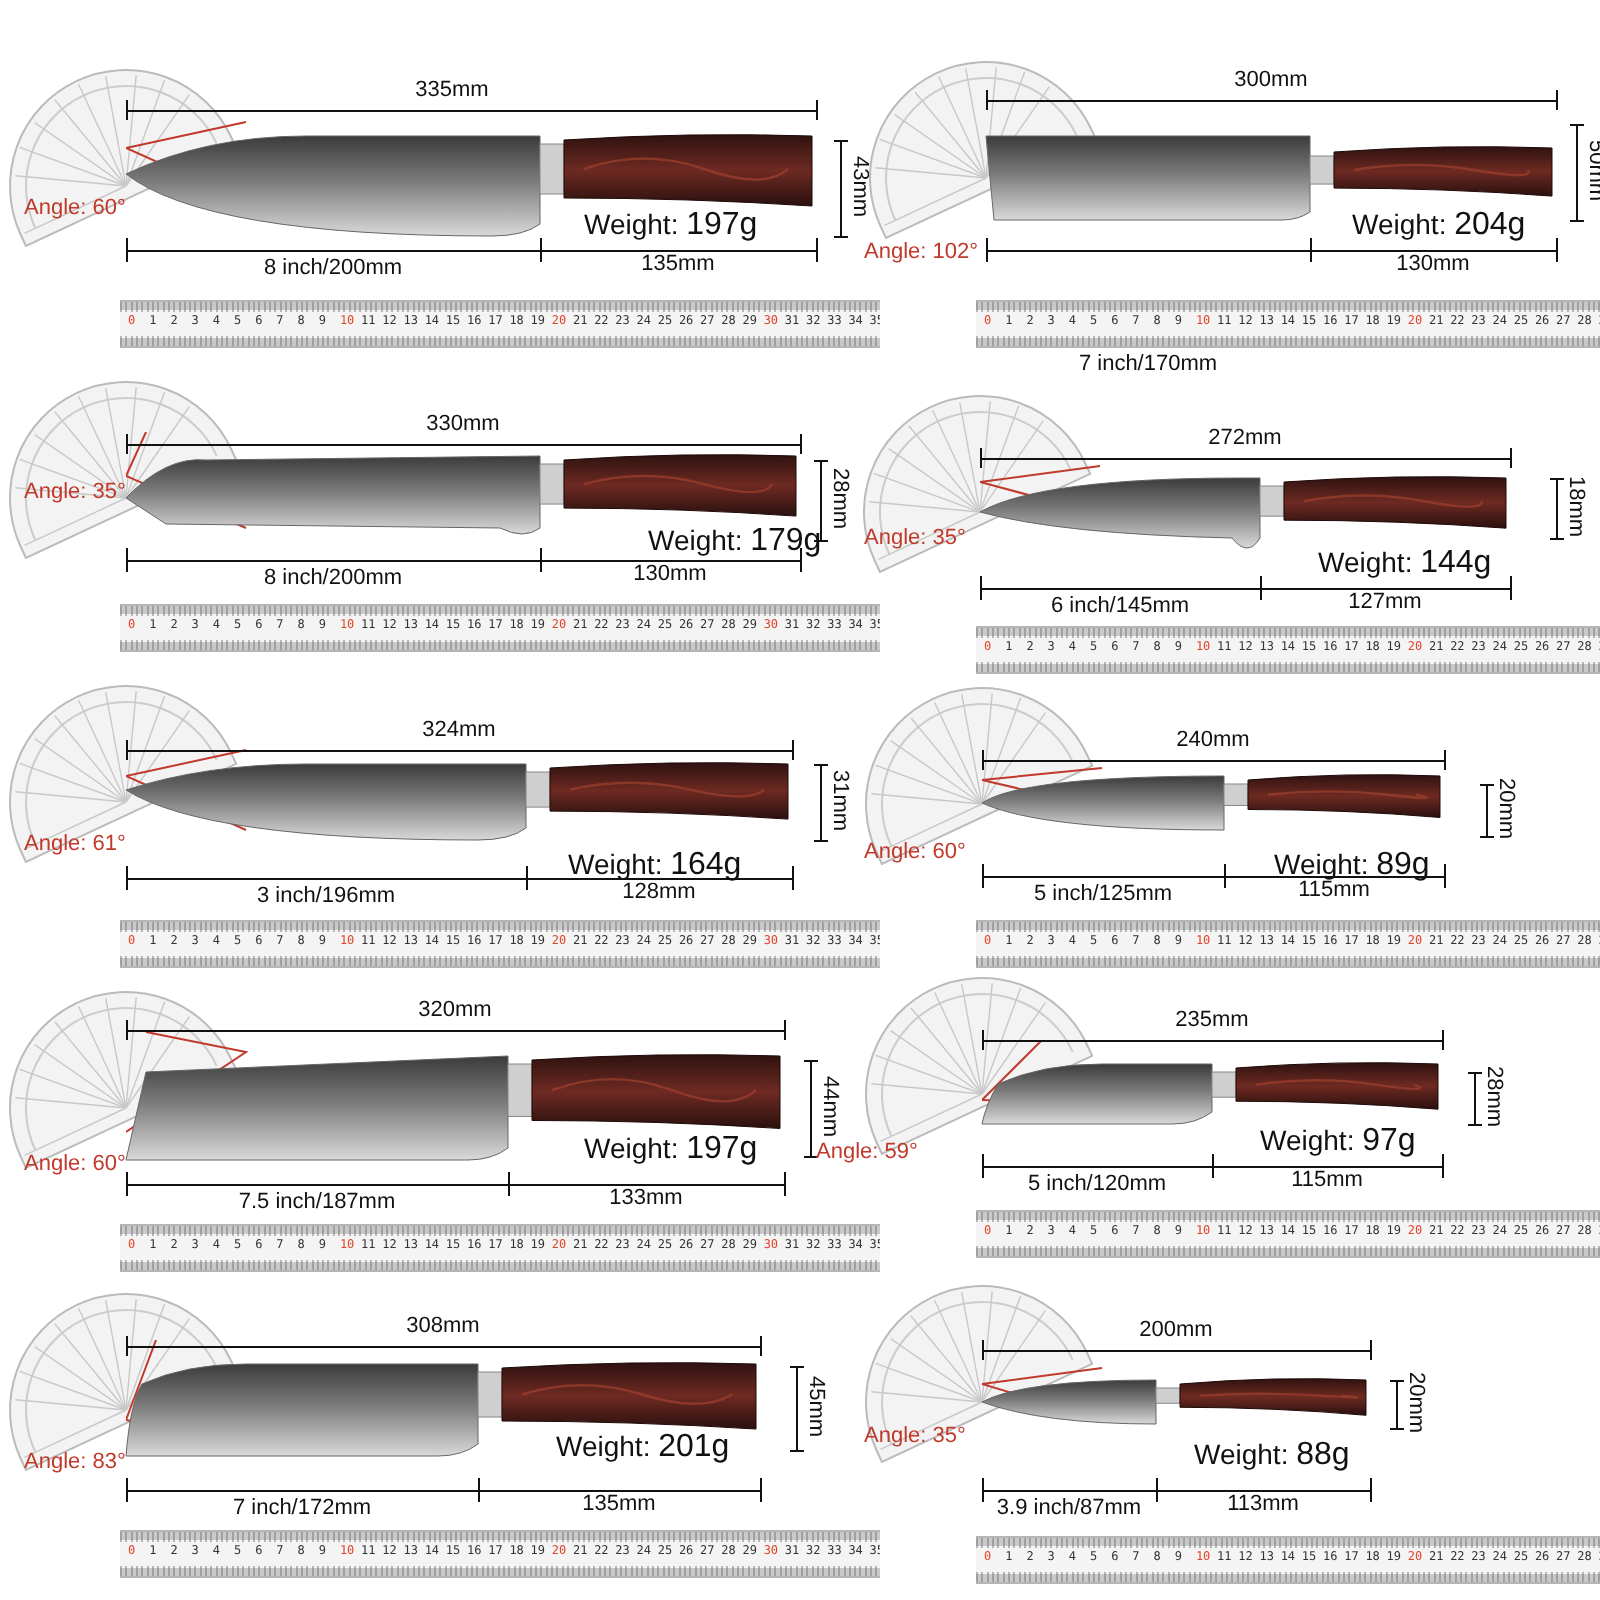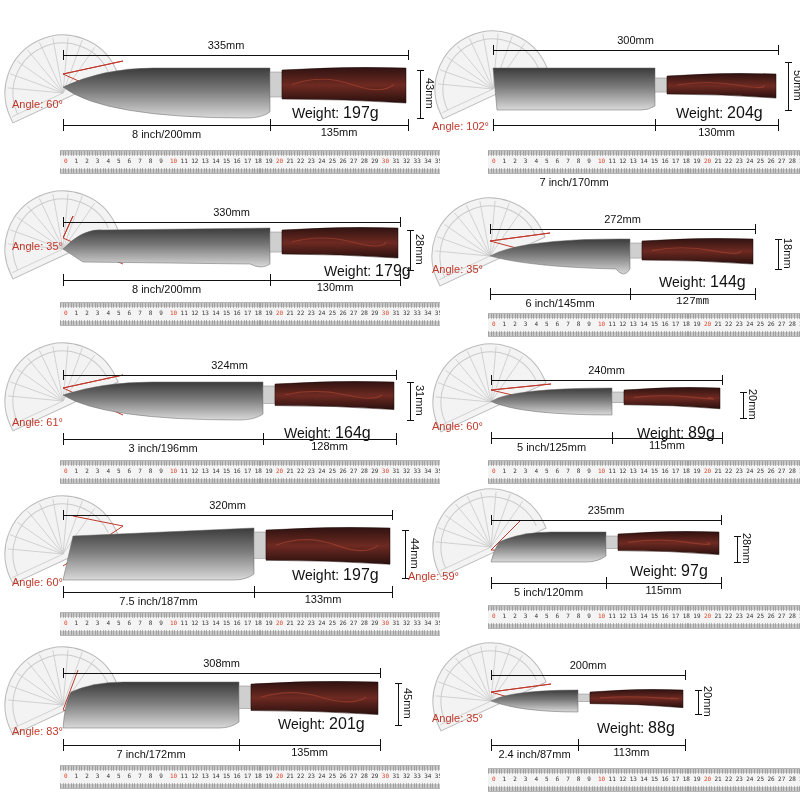--- a/index.html
+++ b/index.html
@@ -392,21 +392,21 @@
     <div class="height-lbl" style="left: 782px; top: 227px;">18mm</div>
 
     <div class="angle" style="left: 432px; top: 252px;"><span class="al">Angle:</span> <span class="av">35°</span></div>
     <div class="weight" style="left: 659px; top: 262px;"><span class="wl">Weight:</span> <span class="wv">144g</span></div>
 
     <div class="dimline bot-line" style="left: 490px; top: 283px; width: 265px;"></div>
     <div class="tick bot-tick-l" style="left: 490px; top: 277px; height: 12px;"></div>
     <div class="tick bot-tick-m" style="left: 630px; top: 277px; height: 12px;"></div>
     <div class="tick bot-tick-r" style="left: 755px; top: 277px; height: 12px;"></div>
     <div class="label blade-lbl" style="left: 560px; top: 286px;">6 inch/145mm</div>
-    <div class="label handle-lbl" style="left: 692.5px; top: 284px; font-family: Liberation Mono, monospace;">127mm</div>
+    <div class="label handle-lbl" style="left: 692.5px; top: 284px;">127mm</div>
 
     <div class="ruler" style="left: 488px; top: 302px; width: 312px;">
       <div class="ticks"></div>
         <div class="ticks b"></div>
       <div class="nums">
           <span class="red">0</span>
           <span>1</span>
           <span>2</span>
           <span>3</span>
           <span>4</span>
@@ -1009,21 +1009,21 @@
     <div class="vcap hcap-b" style="left: 695px; top: 714px;"></div>
     <div class="height-lbl" style="left: 702px; top: 686px;">20mm</div>
 
     <div class="angle" style="left: 432px; top: 712px;"><span class="al">Angle:</span> <span class="av">35°</span></div>
     <div class="weight" style="left: 597px; top: 719px;"><span class="wl">Weight:</span> <span class="wv">88g</span></div>
 
     <div class="dimline bot-line" style="left: 491px; top: 745px; width: 194px;"></div>
     <div class="tick bot-tick-l" style="left: 491px; top: 739px; height: 12px;"></div>
     <div class="tick bot-tick-m" style="left: 578px; top: 739px; height: 12px;"></div>
     <div class="tick bot-tick-r" style="left: 685px; top: 739px; height: 12px;"></div>
-    <div class="label blade-lbl" style="left: 534.5px; top: 748px;">2.4 inch/87mm</div>
+    <div class="label blade-lbl" style="left: 534.5px; top: 748px;">3.9 inch/87mm</div>
     <div class="label handle-lbl" style="left: 631.5px; top: 746px; text-align: center;">113mm</div>
 
     <div class="ruler" style="left: 488px; top: 768px; width: 312px;">
       <div class="ticks"></div>
         <div class="ticks b"></div>
       <div class="nums">
           <span class="red">0</span>
           <span>1</span>
           <span>2</span>
           <span>3</span>

